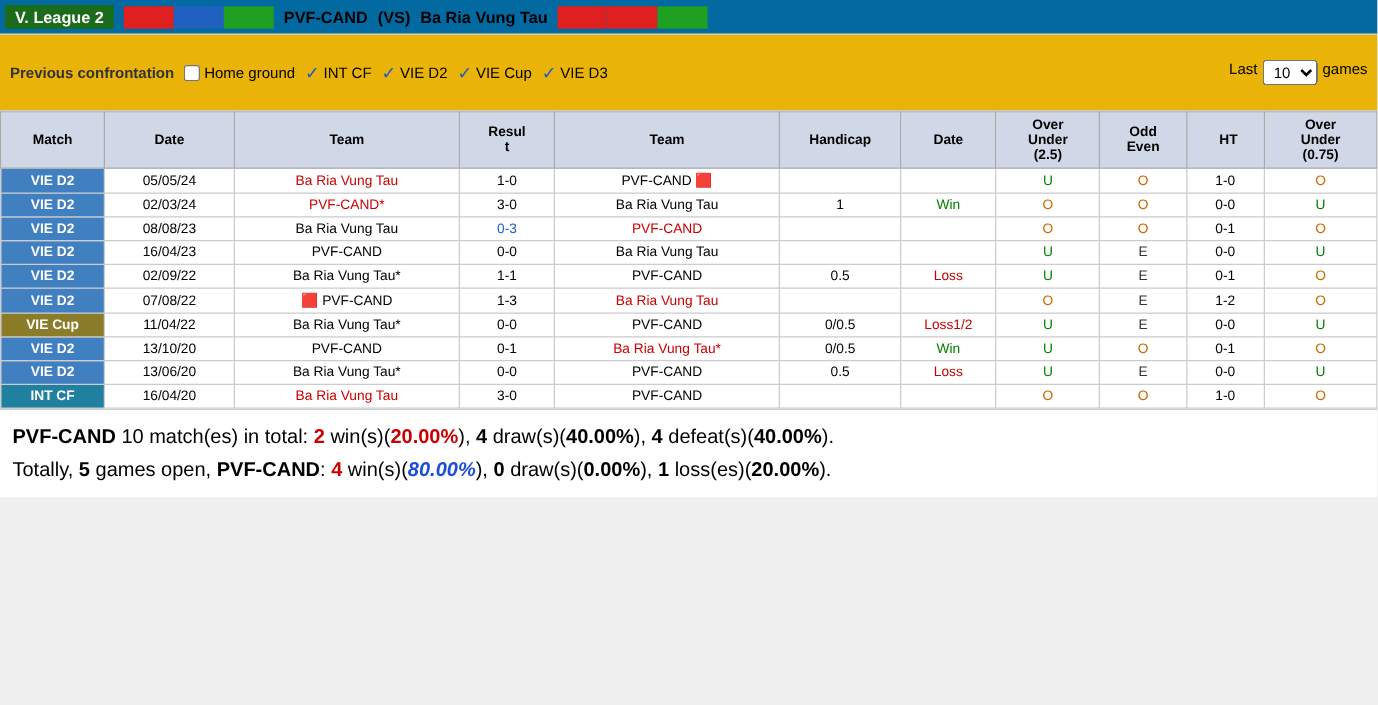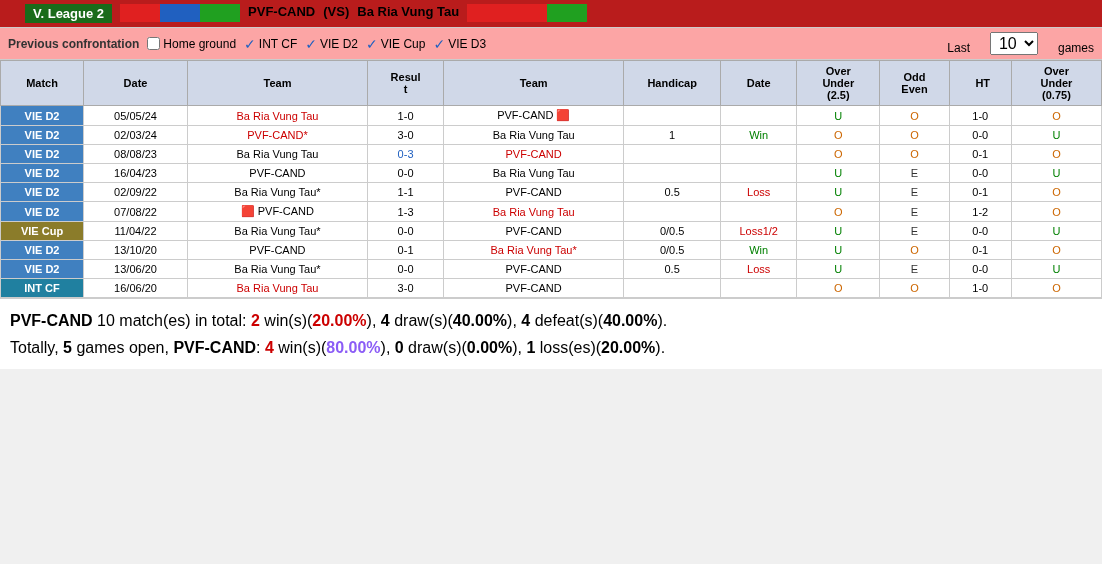--- a/index.html
+++ b/index.html
@@ -5,23 +5,23 @@
     * { box-sizing: border-box; margin: 0; padding: 0; }
     body {
       font-family: Arial, sans-serif;
       font-size: 12px;
       background: #f0f0f0;
       width: 1102px;
     }
 
     .header-bar {
       display: flex;
-      align-items: flex-start;
-      background: #b91c1c;
-      padding: 4px 25px;
+      align-items: center;
+      background: #0369a1;
+      padding: 4px 4px;
       gap: 8px;
       font-weight: bold;
       font-size: 13px;
     }
 
     .league-badge {
       background: #1a6b1a;
       color: white;
       padding: 2px 8px;
       font-weight: bold;
@@ -37,22 +37,22 @@
     .strip-green { background: #20a020; width: 40px; height: 18px; }
 
     .vs-text {
       font-weight: bold;
       font-size: 13px;
     }
 
     .filters-bar {
       display: flex;
       align-items: center;
-      background: #fca5a5;
-      padding: 4px 8px;
+      background: #eab308;
+      padding: 20px 8px;
       gap: 8px;
       font-size: 12px;
       border-top: 1px solid #ccc;
       border-bottom: 1px solid #ccc;
     }
 
     .filters-bar label {
       display: flex;
       align-items: center;
       gap: 3px;
@@ -64,28 +64,28 @@
       color: #333;
     }
 
     .checkmark {
       color: #2060c0;
       font-size: 14px;
     }
 
     .last-select {
       display: flex;
-      align-items: flex-end;
-      gap: 20px;
+      align-items: flex-start;
+      gap: 4px;
       margin-left: auto;
     }
 
     select {
       padding: 1px 4px;
-      font-size: 16px;
+      font-size: 12px;
     }
 
     table {
       width: 100%;
       border-collapse: collapse;
       background: white;
     }
 
     th {
       background: #d0d8e8;
@@ -316,30 +316,30 @@
         <td>PVF-CAND</td>
         <td>0.5</td>
         <td style="color: rgb(204, 0, 0);">Loss</td>
         <td style="color: rgb(0, 128, 0);">U</td>
         <td style="color: rgb(51, 51, 51);">E</td>
         <td>0-0</td>
         <td style="color: rgb(0, 128, 0);">U</td>
       </tr>
       <tr>
         <td class="row-teal" style="font-weight: bold; font-size: 11px;">INT CF</td>
-        <td>16/06/20</td>
+        <td>16/04/20</td>
         <td style="color: rgb(204, 0, 0);">Ba Ria Vung Tau</td>
         <td>3-0</td>
         <td>PVF-CAND</td>
         <td></td>
         <td></td>
         <td style="color: rgb(204, 102, 0);">O</td>
         <td style="color: rgb(204, 102, 0);">O</td>
         <td>1-0</td>
         <td style="color: rgb(204, 102, 0);">O</td>
       </tr>
     </tbody>
 </table>
 
 <div class="summary-section">
   <div id="summary-line1"><strong>PVF-CAND</strong> 10 match(es) in total: <strong class="text-red" style="color: rgb(204, 0, 0);">2</strong> win(s)(<strong class="text-red" style="color: rgb(204, 0, 0);">20.00%</strong>), <strong>4</strong> draw(s)(<strong>40.00%</strong>), <strong>4</strong> defeat(s)(<strong>40.00%</strong>).</div>
-  <div id="summary-line2">Totally, <strong>5</strong> games open, <strong>PVF-CAND</strong>: <strong class="text-red" style="color: rgb(204, 0, 0);">4</strong> win(s)(<strong class="text-red" style="color: #8b5cf6;">80.00%</strong>), <strong>0</strong> draw(s)(<strong>0.00%</strong>), <strong>1</strong> loss(es)(<strong>20.00%</strong>).</div>
+  <div id="summary-line2">Totally, <strong>5</strong> games open, <strong>PVF-CAND</strong>: <strong class="text-red" style="color: rgb(204, 0, 0);">4</strong> win(s)(<strong class="text-red" style="color: #1d4ed8; font-style: italic;">80.00%</strong>), <strong>0</strong> draw(s)(<strong>0.00%</strong>), <strong>1</strong> loss(es)(<strong>20.00%</strong>).</div>
 </div>
 
 </body></html>

